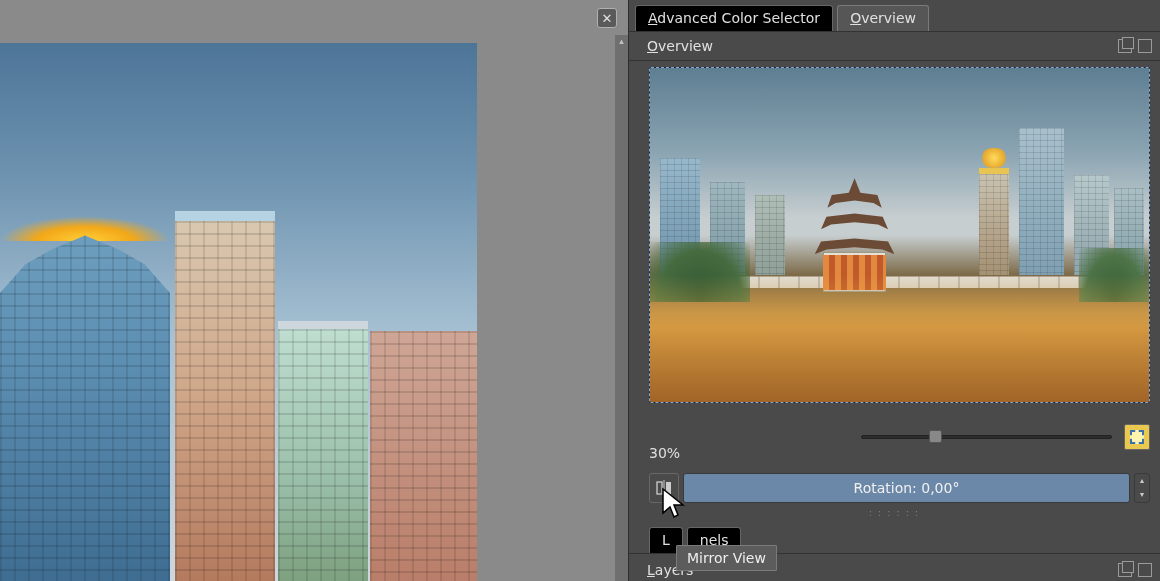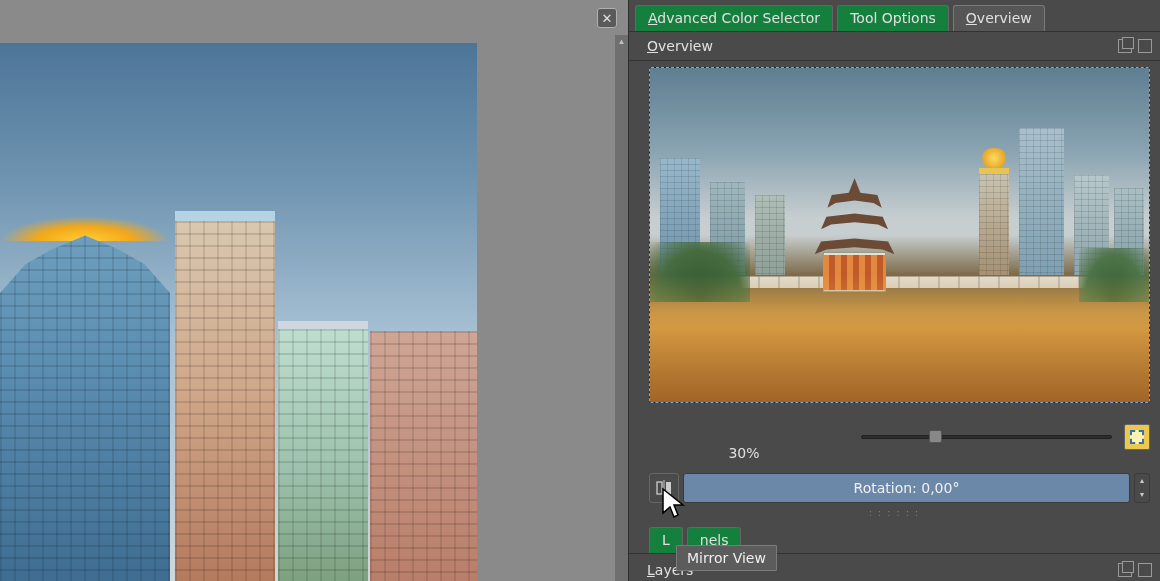--- a/index.html
+++ b/index.html
@@ -62,21 +62,21 @@
   .tab-row {
     display: flex;
     gap: 4px;
     padding: 4px 6px 0 6px;
     align-items: flex-end;
     border-bottom: 1px solid #323232;
     height: 32px;
   }
   .tab {
     padding: 4px 12px 5px 12px;
-    background: #15803d;
+    background: #000000;
     border: 1px solid #666;
     border-bottom: none;
     border-radius: 3px 3px 0 0;
     color: #e0e0e0;
     cursor: pointer;
     font-size: 14px;
     white-space: nowrap;
   }
   .tab.active {
     background: #565656;
@@ -114,21 +114,21 @@
     border-radius: 2px;
     overflow: hidden;
     background: #222;
   }
   .zoom-row {
     display: flex;
     align-items: center;
     padding: 4px 10px 4px 20px;
     gap: 12px;
   }
-  .zoom-label { flex: 0 0 auto; width: 200px; text-align: center; padding-right: 10px; margin-top: 32px;}
+  .zoom-label { flex: 0 0 auto; width: 200px; text-align: left; padding-right: 10px; margin-top: 32px;}
   .slider-track {
     flex: 1;
     height: 4px;
     background: #2d2d2d;
     border-radius: 2px;
     position: relative;
     border: 1px solid #222;
   }
   .slider-handle {
     position: absolute;
@@ -319,23 +319,20 @@
     </div>
   </div>
 </div>
 
 <div class="right-pane">
 
   <div class="tab-row">
     <div class="tab">
       <span class="ul">A</span><span>dvanced Color Selector</span>
     </div>
-    <div class="tab">
-      <span>Tool Options</span>
-    </div>
     <div class="tab active">
       <span class="ul">O</span>verview
     </div>
   </div>
 
   <div class="docker-header">
     <div class="docker-title">
       <span class="ul">O</span>verview
     </div>
     <div class="docker-icons">

